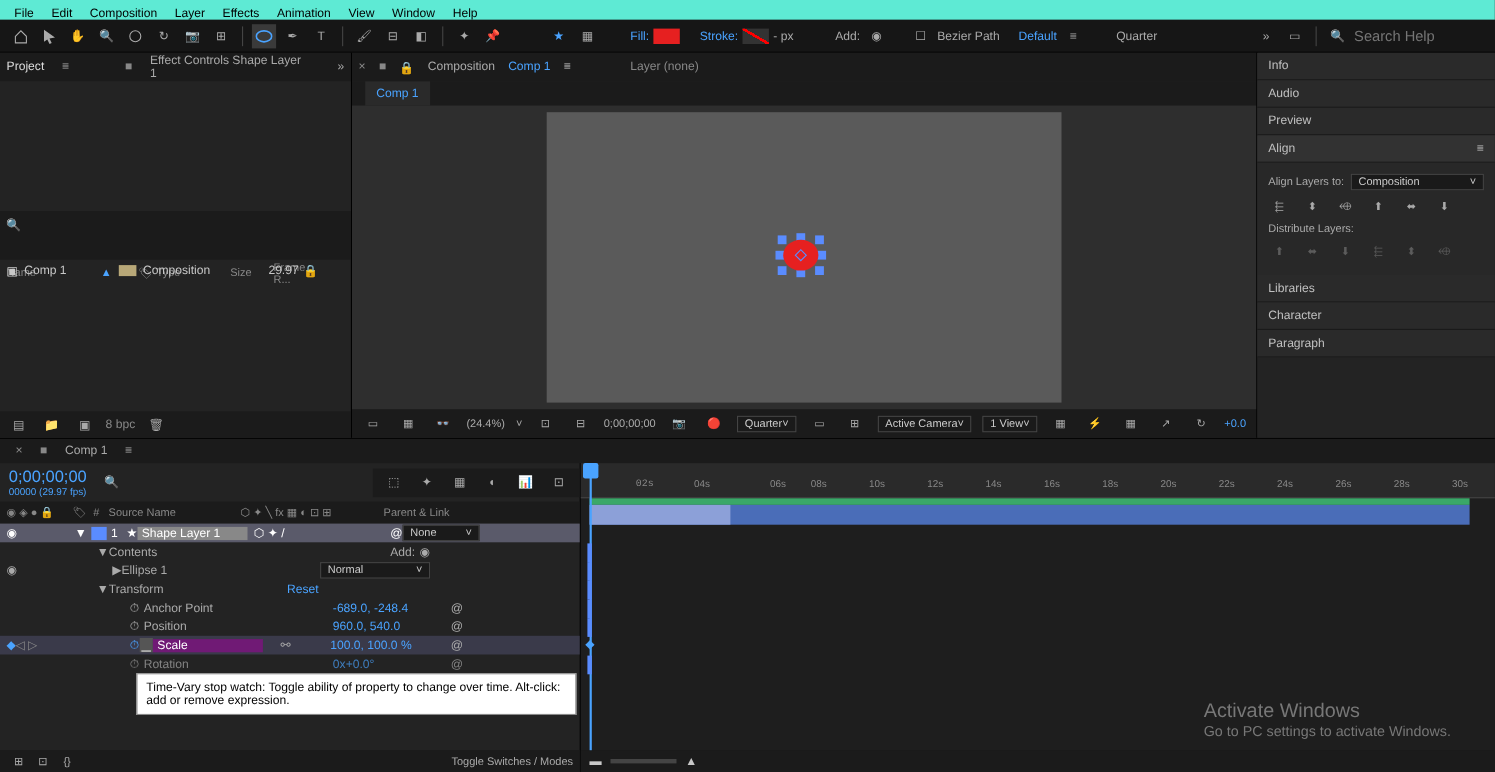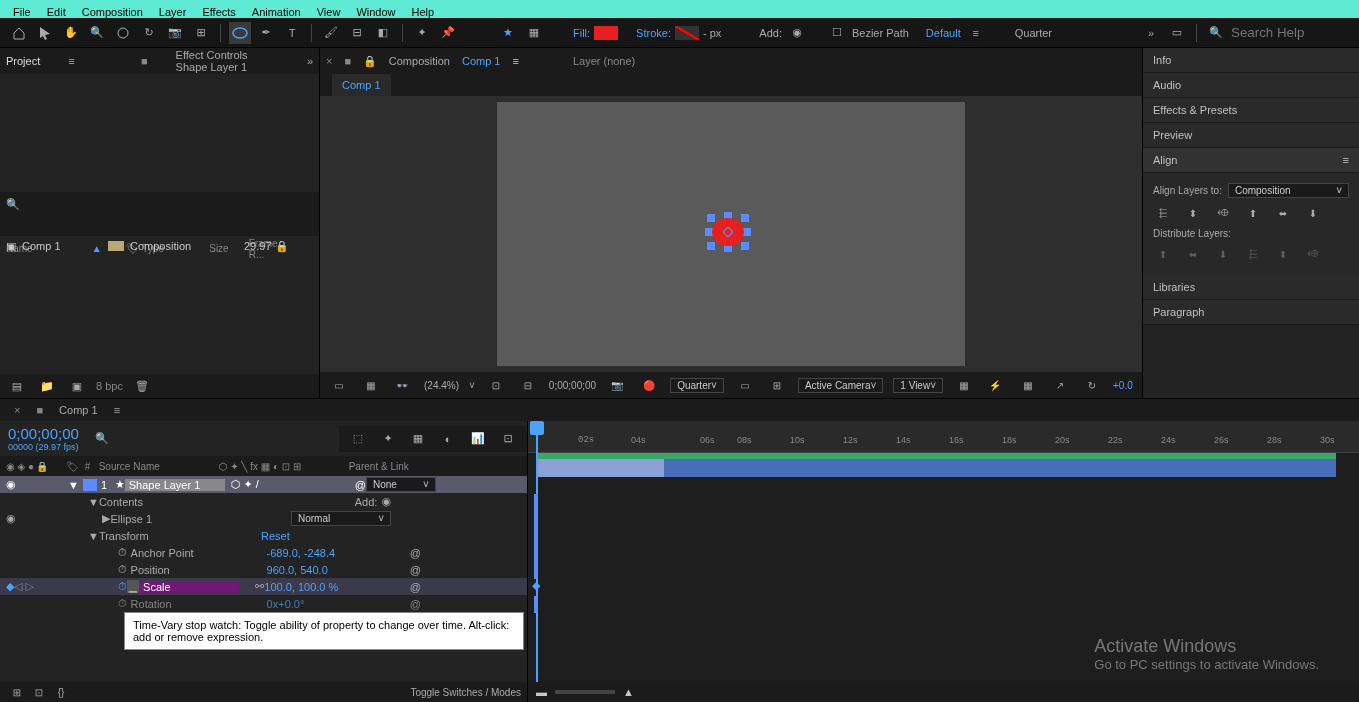--- a/index.html
+++ b/index.html
@@ -6,21 +6,21 @@
 body { background: #1e1e1e; color: #c8c8c8; font-size: 11px; width: 1359px; height: 702px; overflow: hidden; position: relative; }
 .menubar { background: #5eead4; height: 18px; display: flex; align-items: flex-end; padding: 0 5px; color: #000; }
 .menubar span { padding: 0 8px; cursor: pointer; }
 .toolbar { background: #161616; height: 30px; display: flex; align-items: center; padding: 0 8px; gap: 4px; border-bottom: 1px solid #000; }
 .tool-btn { width: 22px; height: 22px; display: inline-flex; align-items: center; justify-content: center; color: #aaa; cursor: pointer; }
 .tool-btn.active { background: #3a3a3a; color: #4aa3ff; }
 .tool-sep { width: 1px; height: 18px; background: #444; margin: 0 4px; }
 .swatch { width: 24px; height: 14px; display: inline-block; }
 .main { display: flex; height: 350px; }
 .left-panel { width: 320px; background: #232323; display: flex; flex-direction: column; border-right: 1px solid #000; }
-.panel-tabs { background: #1b1b1b; height: 26px; display: flex; align-items: center; padding: 0 6px; gap: 28px; }
+.panel-tabs { background: #1b1b1b; height: 26px; display: flex; align-items: center; padding: 0 6px; gap: 16px; }
 .panel-tabs span { color: #aaa; cursor: pointer; }
 .panel-tabs .active { color: #ddd; }
 .project-body { flex: 1; background: #232323; }
 .project-search { background: #1b1b1b; height: 24px; display: flex; align-items: center; padding: 0 6px; color: #888; }
 .project-header { background: #1b1b1b; height: 20px; display: flex; align-items: center; padding: 0 6px; font-size: 10px; color: #888; }
 .project-header span { padding-right: 20px; margin-top: 45px; }
 .project-row { display: flex; align-items: center; height: 20px; padding: 0 6px; }
 .project-footer { background: #1b1b1b; height: 24px; display: flex; align-items: center; padding: 0 6px; gap: 8px; color: #888; }
 .center-panel { flex: 1; background: #232323; display: flex; flex-direction: column; border-right: 1px solid #000; }
 .comp-tabs { background: #1b1b1b; height: 26px; display: flex; align-items: center; padding: 0 6px; gap: 12px; }
@@ -45,21 +45,21 @@
 .timeline-body { flex: 1; display: flex; }
 .tl-left { width: 528px; background: #232323; border-right: 1px solid #000; display: flex; flex-direction: column; }
 .tl-time { padding: 4px 8px; }
 .tl-time-main { color: #4aa3ff; font-size: 15px; }
 .tl-time-sub { color: #4aa3ff; font-size: 9px; }
 .tl-header { background: #1b1b1b; height: 20px; display: flex; align-items: center; padding: 0 6px; font-size: 10px; color: #888; }
 .tl-row { display: flex; align-items: center; height: 17px; padding: 0 6px; color: #aaa; }
 .tl-row.selected { background: #5a5a6a; color: #fff; }
 .tl-row.prop-selected { background: #3a3a4a; }
 .tl-indent { display: inline-block; }
-.tl-value { color: #4aa3ff; }
+.tl-value { color: #4aa3ff; margin-left: 36px; }
 .tl-tools { background: #1b1b1b; height: 26px; display: flex; align-items: center; justify-content: flex-end; padding: 0 8px; gap: 8px; }
 .tl-right { flex: 1; background: #1e1e1e; position: relative; }
 .ruler { height: 32px; background: #2a2a2a; position: relative; border-bottom: 1px solid #444; }
 .ruler-mark { position: absolute; top: 14px; font-size: 9px; color: #888; }
 .playhead { position: absolute; left: 8px; top: 0; width: 2px; height: 100%; background: #4aa3ff; }
 .playhead-head { position: absolute; left: 2px; top: 0; width: 14px; height: 14px; background: #4aa3ff; border-radius: 2px; }
 .work-area { position: absolute; left: 8px; top: 32px; height: 6px; background: #3aa868; width: 800px; }
 .layer-bar { position: absolute; left: 8px; top: 38px; height: 18px; background: #4a6db8; width: 800px; }
 .layer-bar-sel { position: absolute; left: 8px; top: 38px; height: 18px; background: #8ca0d8; width: 128px; }
 .kf-line { position: absolute; left: 6px; width: 4px; height: 17px; background: #5a8cff; }
@@ -247,21 +247,20 @@
       <span class="tool-btn">▦</span>
       <span class="tool-btn">↗</span>
       <span class="tool-btn">↻</span>
       <span style="color:#4aa3ff">+0.0</span>
     </div>
   </div>
 
   <div class="right-panel">
     <div class="right-section">Info</div>
     <div class="right-section">Audio</div>
-    <div class="right-section">Effects &amp; Presets</div>
     <div class="right-section">Preview</div>
     <div class="right-section open" style="display:flex;justify-content:space-between">
       <span>Align</span>
         <span>≡</span>
     </div>
     <div class="align-body">
       <div class="align-row">
         <span>Align Layers to:</span>
         <span class="dropdown" style="flex:1;justify-content:space-between"><span>Composition</span> ˅</span>
       </div>
@@ -277,20 +276,21 @@
       <div class="align-icons" style="opacity:0.4">
         <span class="align-icon">⬆</span>
         <span class="align-icon">⬌</span>
         <span class="align-icon">⬇</span>
         <span class="align-icon">⬱</span>
         <span class="align-icon">⬍</span>
         <span class="align-icon">⬲</span>
       </div>
     </div>
     <div class="right-section">Libraries</div>
+    <div class="right-section">Character</div>
     <div class="right-section">Paragraph</div>
   </div>
 </div>
 
 <div class="timeline">
   <div class="timeline-tabs">
     <span style="color:#888">×</span>
     <span style="color:#888">■</span>
     <span>Comp 1</span>
     <span>≡</span>

